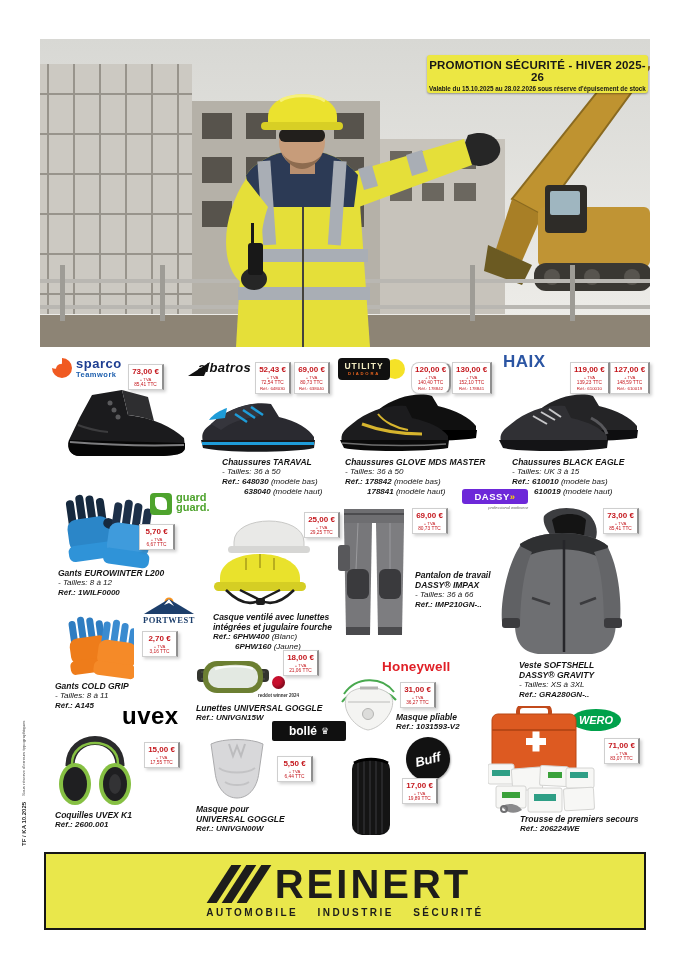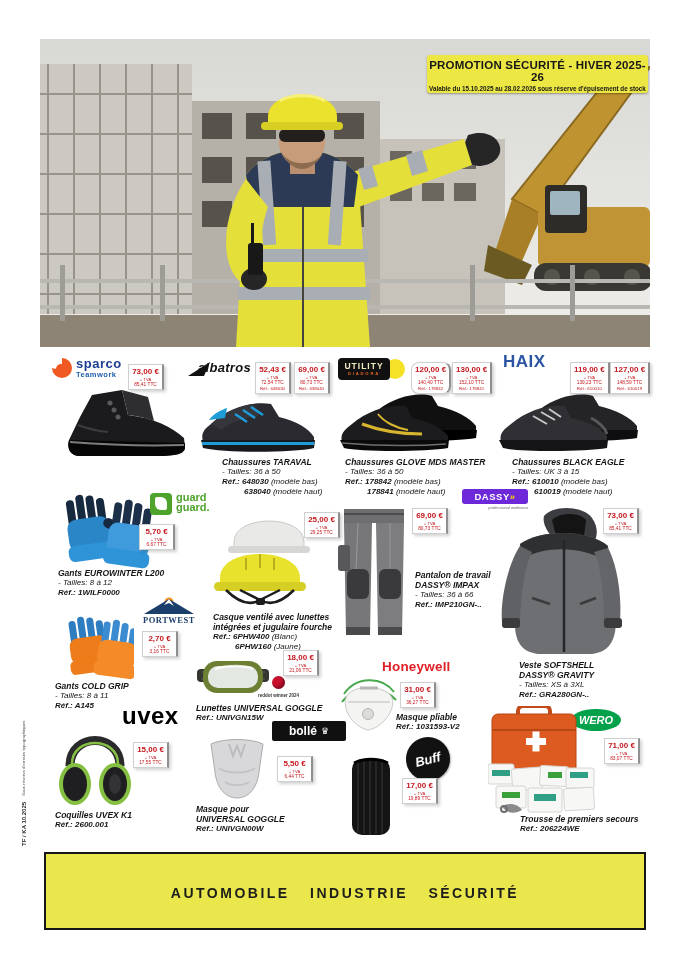--- a/index.html
+++ b/index.html
@@ -60,21 +60,21 @@
   .reddot-circle{width:13px;height:13px;border-radius:50%;background:#c8102e;box-shadow:inset -2px -2px 3px rgba(0,0,0,.35);}
   .reddot-txt{font-size:4.5px;color:#333;font-weight:700;margin-top:4px;white-space:nowrap;}
   
   .footer{position:absolute;left:44px;top:852px;width:602px;height:78px;background:#e9e74b;
           border:2px solid #161616;box-sizing:border-box;display:flex;flex-direction:column;
           align-items:center;justify-content:center;}
   .f-logo{display:flex;align-items:center;gap:4px;}
   .f-stripe{width:10px;height:38px;background:#1d1d1b;transform:skewX(-33deg);}
   .f-stripes{display:flex;gap:5px;margin-right:12px;}
   .f-name{font-size:40px;font-weight:900;letter-spacing:3px;color:#1d1d1b;line-height:40px;}
-  .f-tag{font-size:14px;font-weight:700;letter-spacing:2.5px;word-spacing:14px;color:#1d1d1b;margin-top:3px;}
+  .f-tag{font-size:10px;font-weight:700;letter-spacing:2.5px;word-spacing:14px;color:#1d1d1b;margin-top:3px;}
   
   .sidenote{position:absolute;left:20px;top:686px;height:160px;writing-mode:vertical-rl;
             transform:rotate(180deg);color:#222;font-size:6px;line-height:8px;}
   .sidenote .sn-code{font-weight:700;}
   .sidenote .sn-txt{font-size:4.4px;color:#555;margin-top:4px;}
   svg{display:block;}
 </style>
 </head>
 <body>
 
@@ -519,21 +519,21 @@
   <div class="logo uvex-txt" style="left:122px;top:702px;">uvex</div>
   <svg class="logo" style="left:58px;top:722px;" width="74" height="92" viewBox="0 0 74 92">
     <path d="M12,44 C12,10 62,10 62,44" stroke="#2a2a2c" stroke-width="9" fill="none"></path>
     <path d="M14,42 C14,14 60,14 60,42" stroke="#86c043" stroke-width="2.5" fill="none"></path>
     <ellipse cx="17" cy="62" rx="16" ry="21" fill="#86c043"></ellipse>
     <ellipse cx="17" cy="62" rx="12" ry="17" fill="#1f1f21"></ellipse>
     <ellipse cx="57" cy="62" rx="16" ry="21" fill="#86c043"></ellipse>
     <ellipse cx="57" cy="62" rx="12" ry="17" fill="#1f1f21"></ellipse>
     <ellipse cx="57" cy="62" rx="6" ry="10" fill="#333335"></ellipse>
   </svg>
-  <div class="pricebox" style="left:133px;top:742px;">
+  <div class="pricebox" style="left:144px;top:742px;">
     <div class="amt">15,00 €</div>
     <div class="tva">+ TVA</div>
     <div class="ttc">17,55 TTC</div>
   </div>
   <div class="ptx" style="left:55px;top:810px;">
     <div class="t">Coquilles UVEX K1</div>
     <div class="r">Réf.: 2600.001</div>
   </div>
 
   <svg class="logo" style="left:203px;top:738px;" width="68" height="62" viewBox="0 0 68 62">
@@ -614,16 +614,24 @@
     <div class="t">Trousse de premiers secours</div>
     <div class="r">Réf.: 206224WE</div>
   </div>
 
   <div class="sidenote">
     <span class="sn-code">TF / KA  10.2025</span>
     <span class="sn-txt">Sous réserve d'erreurs typographiques</span>
   </div>
 
   <div class="footer">
+    <div class="f-logo">
+      <div class="f-stripes">
+        <div class="f-stripe"></div>
+          <div class="f-stripe"></div>
+          <div class="f-stripe"></div>
+      </div>
+      <div class="f-name">REINERT</div>
+    </div>
     <div class="f-tag">AUTOMOBILE INDUSTRIE SÉCURITÉ</div>
   </div>
 
 </div>
 
 </body></html>

